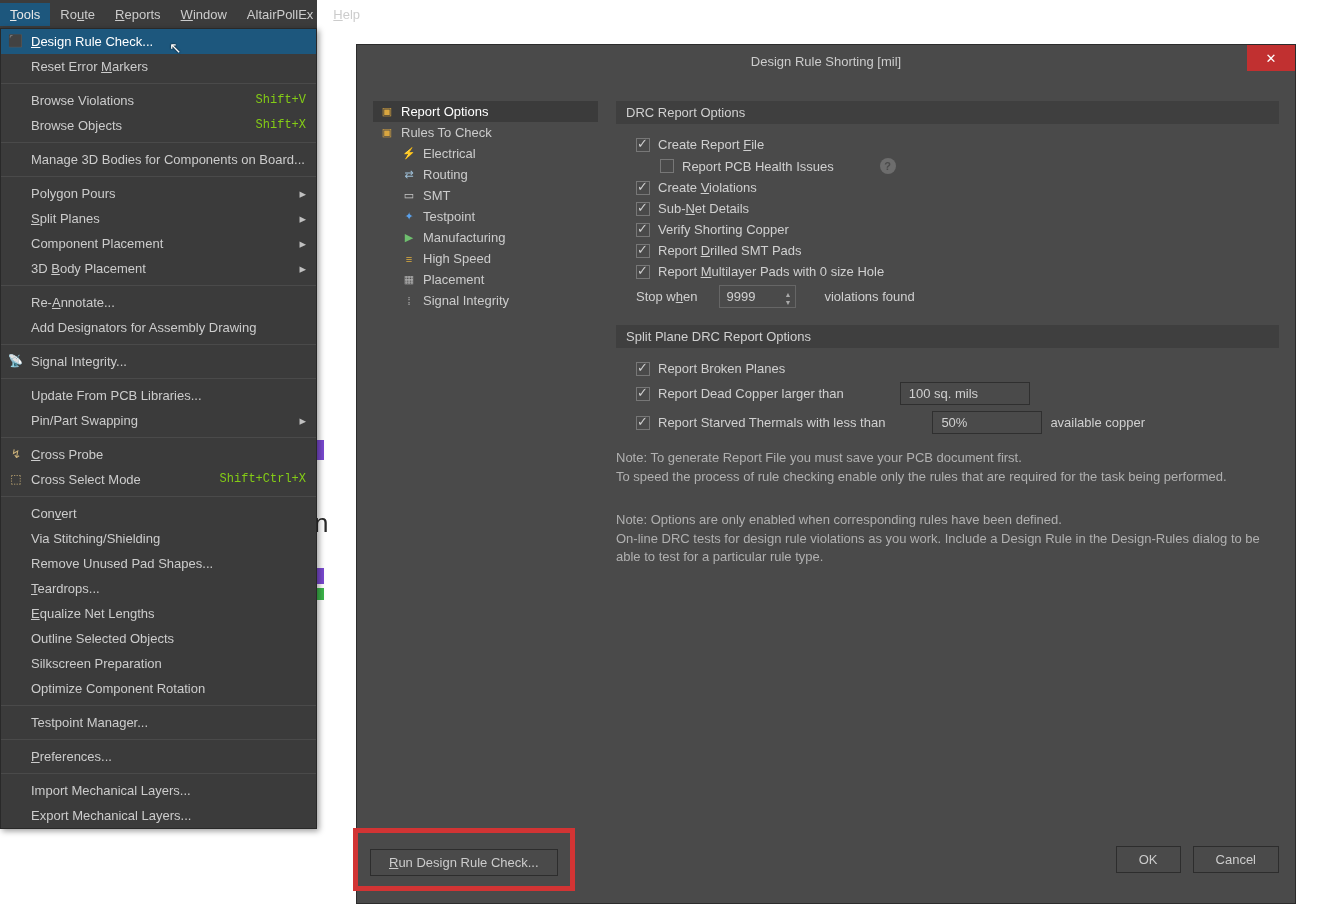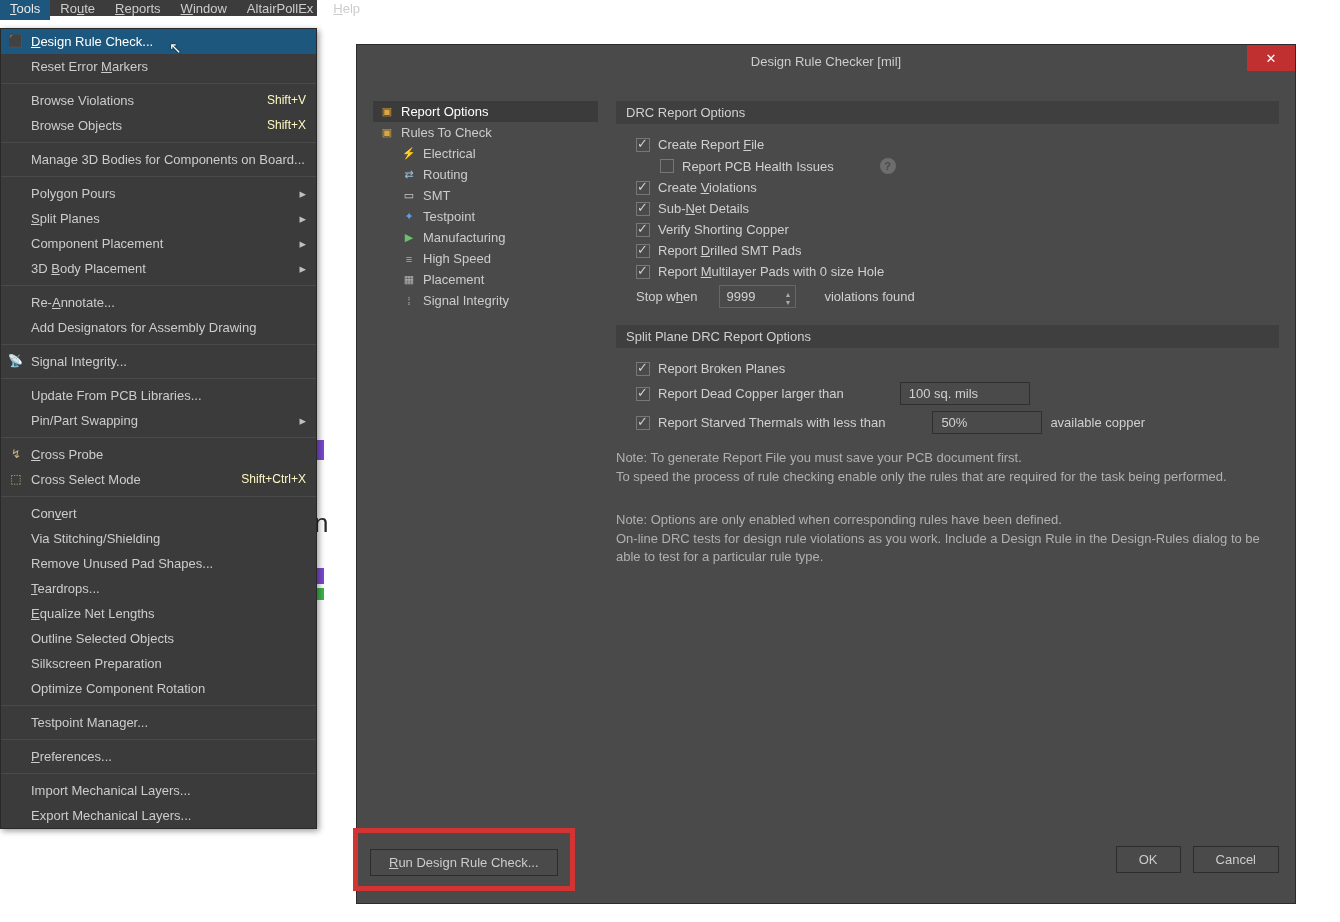--- a/index.html
+++ b/index.html
@@ -1,26 +1,26 @@
 <!DOCTYPE html>
 <html><head>
 <meta charset="utf-8">
 <style>
   * { box-sizing: border-box; margin: 0; padding: 0; font-family: "Segoe UI", Arial, sans-serif; font-size: 13px; }
   body { background: #ffffff; width: 1340px; height: 922px; position: relative; overflow: hidden; color: #d8d8d8; }
 
   
-  .menubar { position: absolute; top: 0; left: 0; width: 317px; background: #3c3c3c; height: 16px; display: flex; align-items: center; }
+  .menubar { position: absolute; top: 0; left: 0; width: 317px; background: #3c3c3c; height: 28px; display: flex; align-items: center; }
   .menubar .menu-item { padding: 4px 10px; color: #cccccc; cursor: pointer; }
   .menubar .menu-item.open { background: #1d577d; color: #e8e8e8; }
   .menubar .menu-item .ul { text-decoration: underline; }
   .dropdown { position: absolute; top: 28px; left: 0; width: 317px; background: #3b3b3b; border: 1px solid #292929; box-shadow: 2px 2px 6px rgba(0,0,0,.4); }
   .dropdown .dd-item { display: flex; align-items: center; padding: 4px 10px 4px 30px; color: #cccccc; cursor: pointer; position: relative; line-height: 17px; }
   .dropdown .dd-item.highlight { background: #1d577d; color: #ffffff; }
-  .dropdown .dd-item .shortcut { margin-left: auto; color: #fef9c3; font-size: 12px; }
+  .dropdown .dd-item .shortcut { margin-left: auto; color: #84cc16; font-size: 12px; font-family: Liberation Mono, monospace; }
   .dropdown .dd-item .sub { margin-left: auto; color: #c0c0c0; }
   .dropdown .dd-sep { height: 1px; background: #4a4a4a; margin: 4px 0; }
   .dropdown .dd-item .icon-slot { position: absolute; left: 6px; width: 18px; text-align: center; font-size: 12px; color: #ccb27a; }
   .dd-item .ul { text-decoration: underline; }
   .cursor-pointer { position: absolute; left: 169px; top: 39px; font-size: 15px; color: #ffffff; pointer-events: none; text-shadow: 0 0 2px #000; }
 
   
   .bg-blob { position: absolute; z-index: -1; }
   .bg-blob.a { left: 316px; top: 440px; width: 8px; height: 20px; background: #7a49d0; }
   .bg-blob.b { left: 316px; top: 568px; width: 8px; height: 16px; background: #7a49d0; }
@@ -199,21 +199,21 @@
       <span>Import Mechanical Layers...</span>
     </div>
     <div class="dd-item">
       <span>Export Mechanical Layers...</span>
     </div>
   </div>
 <div class="cursor-pointer">↖</div>
 
 <div class="dialog">
   <div class="dialog-titlebar">
-    <span class="dialog-title">Design Rule Checker [mil]</span>
+    <span class="dialog-title">Design Rule Shorting [mil]</span>
     <div class="close-btn">
         <span>✕</span>
       </div>
   </div>
 
   <div class="dialog-body">
     <div class="left-tree">
       <div class="tree-item selected">
         <span class="ticon ic-folder">▣</span>
         <span>Report Options</span>

